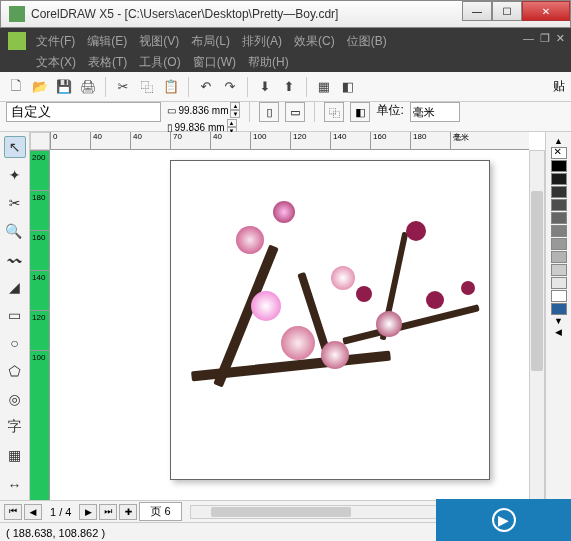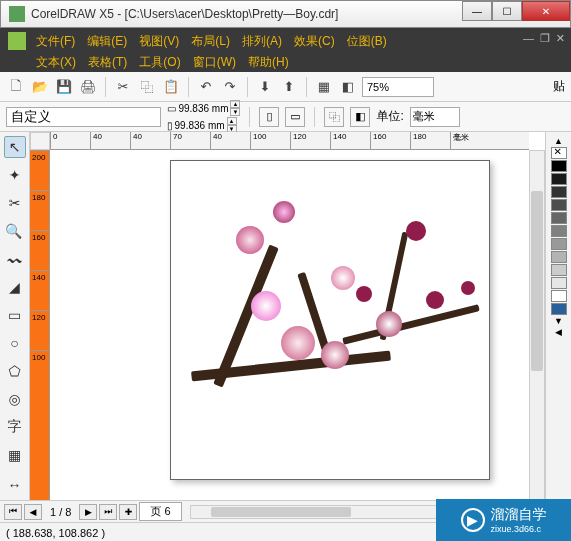--- a/index.html
+++ b/index.html
@@ -7,49 +7,49 @@
 
 .titlebar { height: 28px; background: linear-gradient(#fdfdfd,#eaeaea); border: 1px solid #888; display: flex; align-items: center; padding: 0 0 0 8px; font-size: 12px; position: relative; }
 .titlebar .icon { width: 16px; height: 16px; background: #5a9e5a; margin-right: 6px; }
 .titlebar .title { color: #333; }
 .win-btns { position: absolute; right: 0; top: 0; display: flex; }
 .win-btn { width: 30px; height: 20px; border: 1px solid #888; background: linear-gradient(#f5f5f5,#ddd); display: flex; align-items: center; justify-content: center; font-size: 10px; }
 .win-btn.close { width: 48px; background: linear-gradient(#e57373,#c62828); color: #fff; border-color: #a33; }
 
 .menubar { height: 44px; background: #393939; display: flex; flex-wrap: wrap; align-items: center; padding: 2px 4px; position: relative; }
 .menu-icon { width: 18px; height: 18px; background: #8bc34a; margin: 2px 4px; }
-.menu-item { color: #eab308; font-size: 12px; padding: 2px 6px; cursor: pointer; }
+.menu-item { color: #a3a3a3; font-size: 12px; padding: 2px 6px; cursor: pointer; }
 .mdi-btns { position: absolute; right: 6px; top: 4px; display: flex; gap: 6px; }
 .mdi-btns span { color: #bbb; font-size: 11px; cursor: pointer; }
 
 .toolbar1 { height: 30px; background: #f7f7f7; border-bottom: 1px solid #ccc; display: flex; align-items: center; padding: 0 6px; gap: 4px; }
 .tb-btn { width: 20px; height: 20px; display: flex; align-items: center; justify-content: center; font-size: 13px; color: #444; cursor: pointer; border-radius: 2px; }
 .sep { width: 1px; height: 20px; background: #ccc; margin: 0 3px; }
 .zoom-select { width: 72px; height: 20px; border: 1px solid #aaa; font-size: 11px; padding: 0 4px; }
 .paste-lbl { font-size: 12px; margin-left: auto; }
 
-.toolbar2 { height: 30px; background: #f7f7f7; border-bottom: 1px solid #ccc; display: flex; align-items: center; padding: 0 6px; gap: 6px; font-size: 11px; }
+.toolbar2 { height: 30px; background: #f7f7f7; border-bottom: 1px solid #ccc; display: flex; align-items: flex-start; padding: 0 6px; gap: 6px; font-size: 11px; }
 .custom-select { width: 155px; height: 20px; border: 1px solid #aaa; padding: 0 4px; }
 .dim-group { display: flex; flex-direction: column; gap: 1px; font-size: 10px; }
 .dim-row { display: flex; align-items: center; gap: 2px; }
 .spin-btns { display: flex; flex-direction: column; }
 .spin-btns span { font-size: 6px; line-height: 6px; border: 1px solid #aaa; width: 10px; text-align: center; cursor: pointer; }
 .orient-btn { width: 20px; height: 20px; border: 1px solid #aaa; display: flex; align-items: center; justify-content: center; cursor: pointer; }
 .unit-label { font-size: 12px; }
 .unit-select { width: 50px; height: 20px; border: 1px solid #aaa; font-size: 11px; padding: 0 2px; }
 
 .workspace { display: flex; height: 368px; position: relative; }
 .toolbox-left { width: 30px; background: #f3f3f3; border-right: 1px solid #ccc; display: flex; flex-direction: column; align-items: center; padding-top: 4px; gap: 6px; }
 .tool { width: 22px; height: 22px; display: flex; align-items: center; justify-content: center; font-size: 14px; color: #333; cursor: pointer; border-radius: 2px; }
 .tool.active { background: #d0e0f0; border: 1px solid #7aa; }
 
 .ruler-corner { position: absolute; left: 30px; top: 0; width: 20px; height: 18px; background: #f3f3f3; border: 1px solid #ccc; z-index: 2; }
 .ruler-h { position: absolute; left: 50px; top: 0; right: 42px; height: 18px; background: #f3f3f3; border-bottom: 1px solid #999; display: flex; font-size: 8px; z-index: 2; }
 .ruler-h span { flex: 0 0 40px; border-left: 1px solid #999; padding-left: 2px; }
-.ruler-v { position: absolute; left: 30px; top: 18px; bottom: 0; width: 20px; background: #f97316; border-right: 1px solid #999; font-size: 8px; z-index: 2; }
+.ruler-v { position: absolute; left: 30px; top: 18px; bottom: 0; width: 20px; background: #22c55e; border-right: 1px solid #999; font-size: 8px; z-index: 2; }
 .ruler-v span { display: block; height: 40px; border-top: 1px solid #999; padding: 2px 0 0 2px; }
 
 .canvas-area { flex: 1; background: #fff; position: relative; margin: 18px 42px 0 50px; overflow: hidden; }
 .page { position: absolute; left: 90px; top: 10px; width: 320px; height: 320px; background: #fff; border: 1px solid #666; box-shadow: 3px 3px 6px rgba(0,0,0,0.25); }
 .artwork { position: absolute; inset: 10px; }
 .branch { position: absolute; background: #3a2618; border-radius: 2px; }
 .flower { position: absolute; border-radius: 50%; }
 
 .scroll-v { position: absolute; right: 26px; top: 18px; bottom: 0; width: 16px; background: #f0f0f0; border: 1px solid #ccc; }
 .scroll-v .thumb { position: absolute; left: 1px; right: 1px; top: 40px; height: 180px; background: #ccc; border-radius: 2px; }
@@ -118,21 +118,20 @@
   <span class="tb-btn">📋</span>
   <span class="sep"></span>
   <span class="tb-btn">↶</span>
   <span class="tb-btn">↷</span>
   <span class="sep"></span>
   <span class="tb-btn">⬇</span>
   <span class="tb-btn">⬆</span>
   <span class="sep"></span>
   <span class="tb-btn">▦</span>
   <span class="tb-btn">◧</span>
-  <input class="zoom-select" value="75%" style="">
   <span class="paste-lbl">贴</span>
 </div>
 
 <div class="toolbar2">
   <input class="custom-select" value="自定义" style="">
   <div class="dim-group">
     <div class="dim-row">
         <span>▭</span>
         <span>99.836 mm</span>
         <div class="spin-btns">
@@ -242,37 +241,33 @@
     <div class="swatch" style="background:#fff"></div>
     <div class="swatch" style="background:#2a6099"></div>
     <span style="font-size:9px">▼</span>
     <span style="font-size:9px">◀</span>
   </div>
 </div>
 
 <div class="pager">
   <span class="pager-btn">⏮</span>
   <span class="pager-btn">◀</span>
-  <span style="padding:0 6px">1 / 8</span>
+  <span style="padding:0 6px">1 / 4</span>
   <span class="pager-btn">▶</span>
   <span class="pager-btn">⏭</span>
   <span class="pager-btn">✚</span>
   <span class="page-tab">页 6</span>
   <div class="scroll-h">
       <div class="thumb"></div>
     </div>
 </div>
 
 <div class="status1">
   <span>( 188.638, 108.862 )</span>
   <div class="status-icons">
     <span>▦</span>
     <span>◆</span>
   </div>
 </div>
 
 <div class="watermark">
   <div class="play">▶</div>
-  <div>
-    <span>溜溜自学</span>
-    <span class="sub">zixue.3d66.c</span>
-  </div>
 </div>
 
 </body></html>

